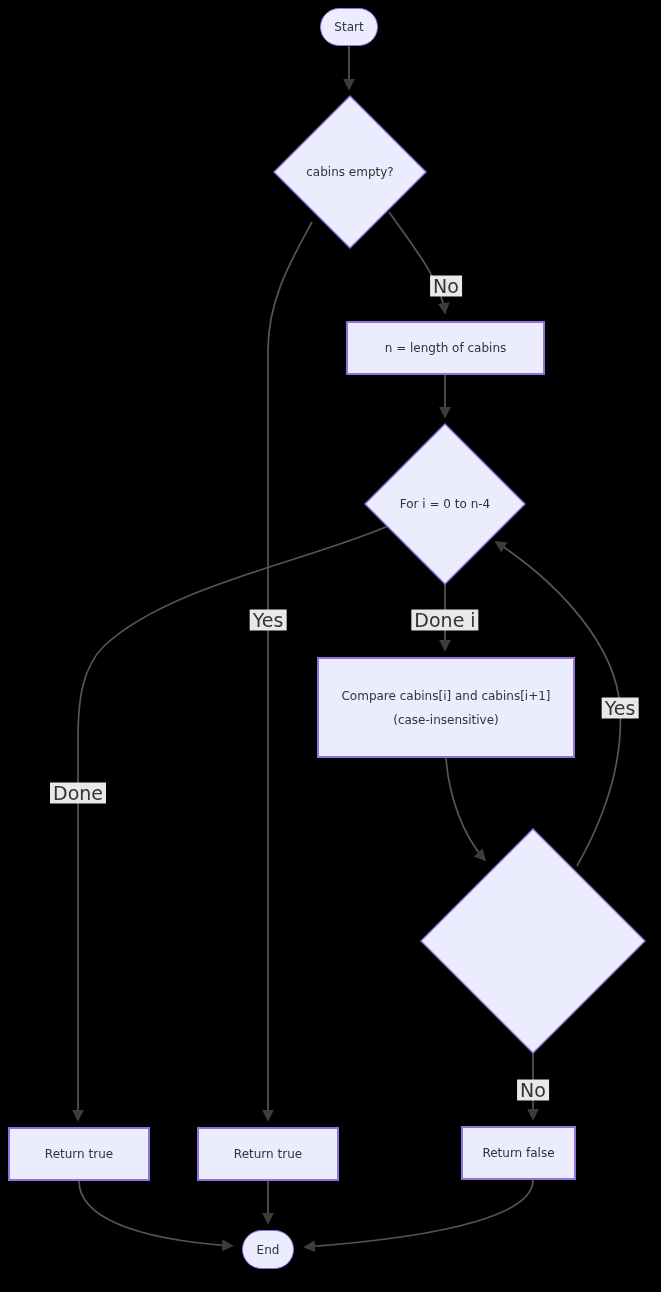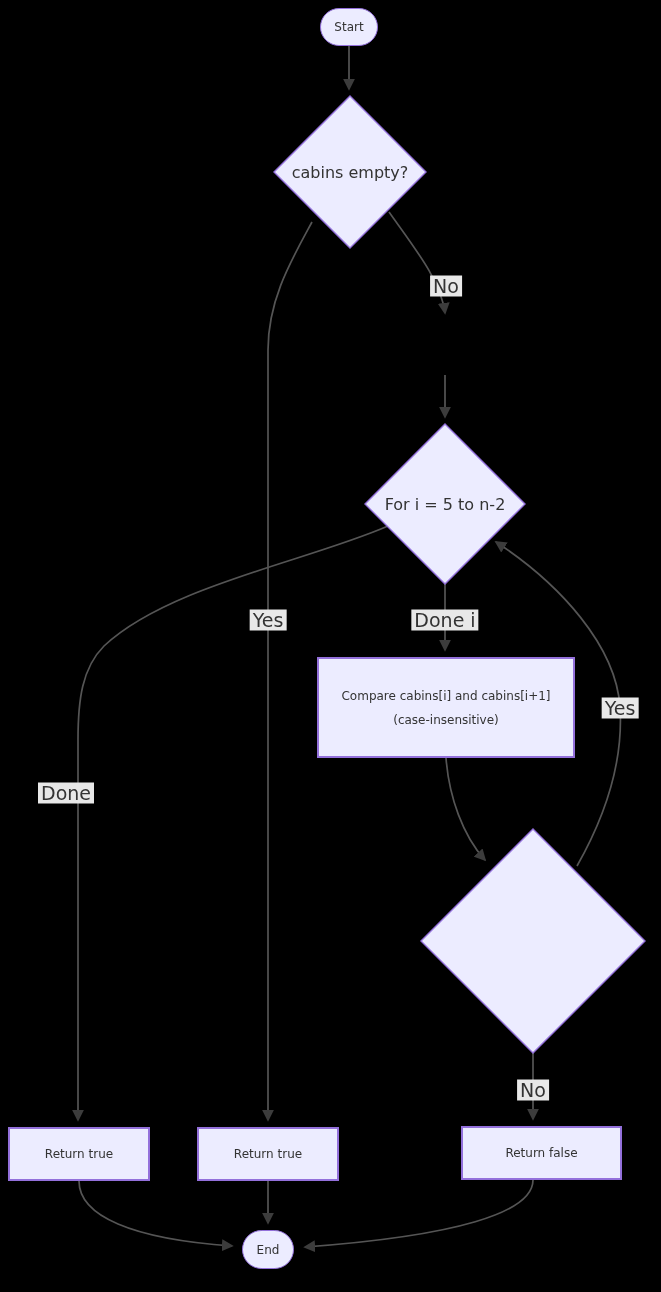--- a/index.html
+++ b/index.html
@@ -35,21 +35,21 @@
     font-size: 12px;
     display: flex;
     align-items: center;
     justify-content: center;
     text-align: center;
   }
   .stadium { border-radius: 20px; border-width: 1.6px; }
   .diamond-label {
     position: absolute;
     color: #333333;
-    font-size: 16px;
+    font-size: 12px;
     display: flex;
     align-items: center;
     justify-content: center;
     text-align: center;
     white-space: nowrap;
     background: transparent;
     border: none;
   }
   .wrap-label { white-space: normal; line-height: 24px; padding: 16px 10px; }
   .edge-label {
@@ -90,39 +90,40 @@
 
     <polygon class="diamond" points="350,96 426,172 350,248 274,172"></polygon>
     <polygon class="diamond" points="445,424 525,504 445,584 365,504"></polygon>
     <polygon class="diamond" points="533,829 645,941 533,1053 421,941"></polygon>
   </svg>
 
   <div class="node stadium" style="left:320px; top:8px; width:58px; height:38px;">Start</div>
 
   <div class="diamond-label" style="left:274px; top:96px; width:152px; height:152px;">cabins empty?</div>
 
+  <div class="node" style="left:346px; top:321px; width:199px; height:54px;">n = length of cabins</div>
 
-  <div class="diamond-label" style="left:365px; top:424px; width:160px; height:160px;">For i = 5 to n-2</div>
+  <div class="diamond-label" style="left:365px; top:424px; width:160px; height:160px;">For i = 0 to n-4</div>
 
   <div class="node wrap-label" style="left:317px; top:657px; width:258px; height:101px;">Compare cabins[i] and cabins[i+1] (case-insensitive)</div>
 
 
   <div class="node" style="left:8px; top:1127px; width:142px; height:54px;">Return true</div>
 
   <div class="node" style="left:197px; top:1127px; width:142px; height:54px;">Return true</div>
 
-  <div class="node" style="left:461px; top:1126px; width:161px; height:54px;">Return false</div>
+  <div class="node" style="left:461px; top:1126px; width:115px; height:54px;">Return false</div>
 
   <div class="node stadium" style="left:242px; top:1230px; width:52px; height:39px;">End</div>
 
   <div class="edge-label" style="left:446px; top:286px;">No</div>
 
   <div class="edge-label" style="left:268px; top:620px;">Yes</div>
 
   <div class="edge-label" style="left:445px; top:620px;">Done i</div>
 
-  <div class="edge-label" style="left:66px; top:793px;">Done</div>
+  <div class="edge-label" style="left:78px; top:793px;">Done</div>
 
   <div class="edge-label" style="left:620px; top:708px;">Yes</div>
 
   <div class="edge-label" style="left:533px; top:1090px;">No</div>
 
 </div>
 
 </body></html>

